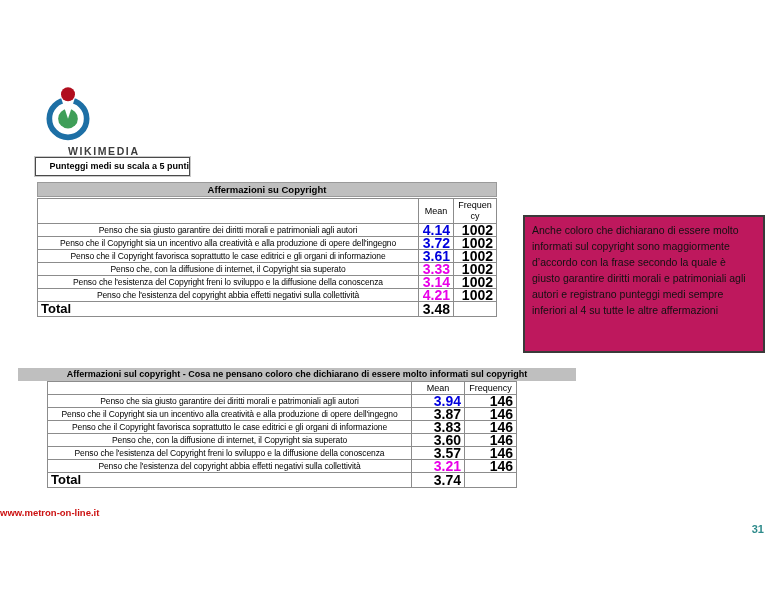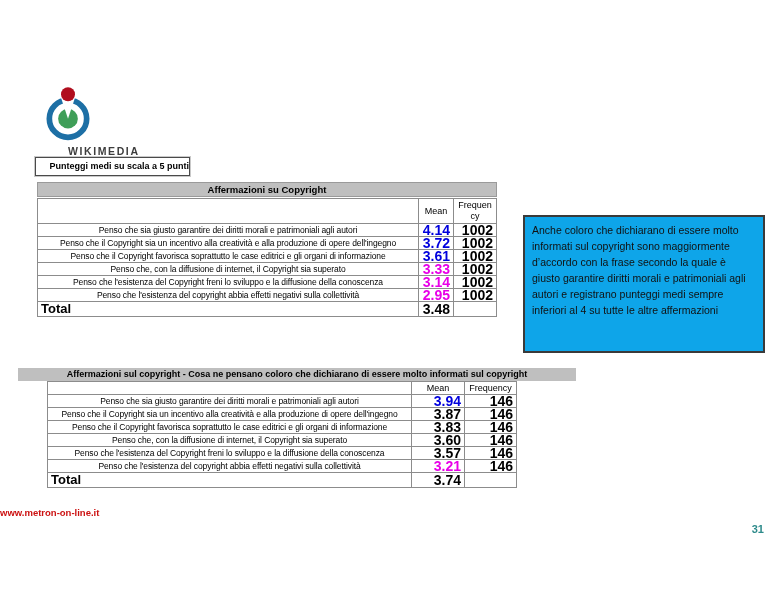--- a/index.html
+++ b/index.html
@@ -45,21 +45,21 @@
   .t1 col.c-mean{width:35px;} .t1 col.c-freq{width:43px;}
   .t2 col.c-mean{width:53px;} .t2 col.c-freq{width:52px;}
   td.mean[data-tone="blue"]{color:var(--link_blue,#0000dd);text-decoration:underline;cursor:pointer;}
   td.mean[data-tone="magenta"]{color:var(--link_magenta,#e800e8);text-decoration:underline;cursor:pointer;}
   td.mean[data-tone="plain"]{color:#000;}
   td.total-label{font-size:13px;font-weight:bold;text-align:left;height:14px;line-height:14px;margin-top:6px;}
   td.total-mean{color:#000;}
 
   
   .annotation{position:absolute;left:523px;top:215px;width:224px;height:124px;
-              border:2px solid #3a3a3a;background:#0ea5e9;padding:5px 7px;
+              border:2px solid #3a3a3a;background:#be185d;padding:5px 7px;
               font-size:10.5px;line-height:16px;color:#111;}
 
   
   .footer-link{position:absolute;left:0;top:507px;width:776px;
                font-size:9.5px;font-weight:bold;color:var(--footer_red,#cc1111);}
   .page-num{position:absolute;right:12px;top:523px;font-size:11px;font-weight:bold;
             color:var(--page_teal,#2e8b8b);}
 </style>
 </head>
 <body>
@@ -114,21 +114,21 @@
         <td class="mean" data-tone="magenta">3.33</td>
         <td class="freq">1002</td>
       </tr>
       <tr>
         <td class="stmt">Penso che l'esistenza del Copyright freni lo sviluppo e la diffusione della conoscenza</td>
         <td class="mean" data-tone="magenta">3.14</td>
         <td class="freq">1002</td>
       </tr>
       <tr>
         <td class="stmt">Penso che l'esistenza del copyright abbia effetti negativi sulla collettività</td>
-        <td class="mean" data-tone="magenta">2.95</td>
+        <td class="mean" data-tone="magenta">4.21</td>
         <td class="freq">1002</td>
       </tr>
       <tr>
         <td class="total-label">Total</td>
         <td class="mean total-mean">3.48</td>
         <td class="freq"></td>
       </tr>
     </tbody>
       </table>
   </div>

